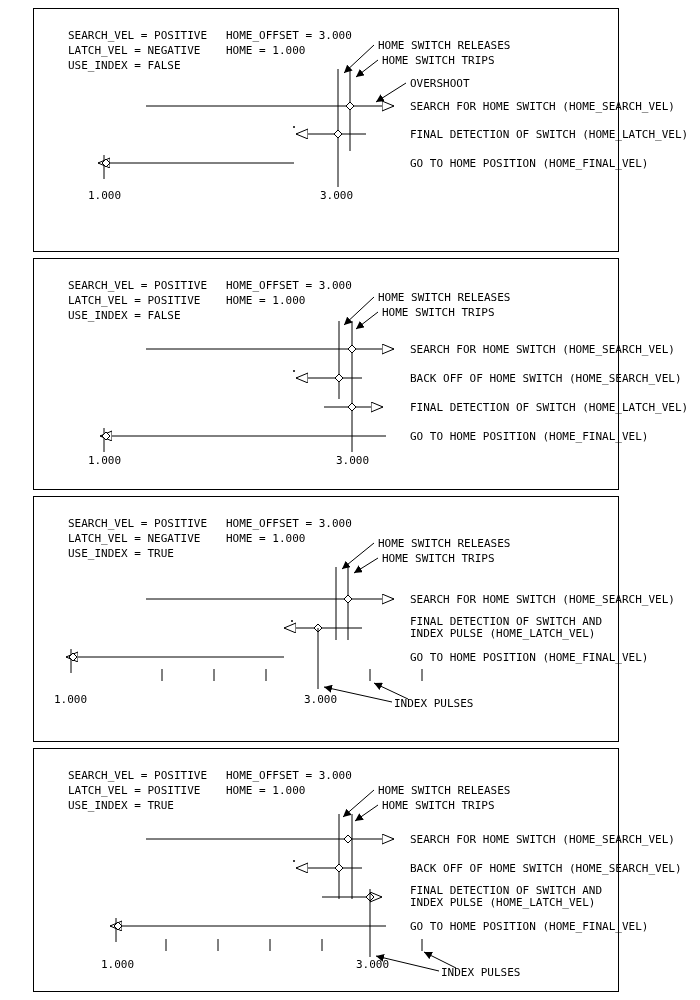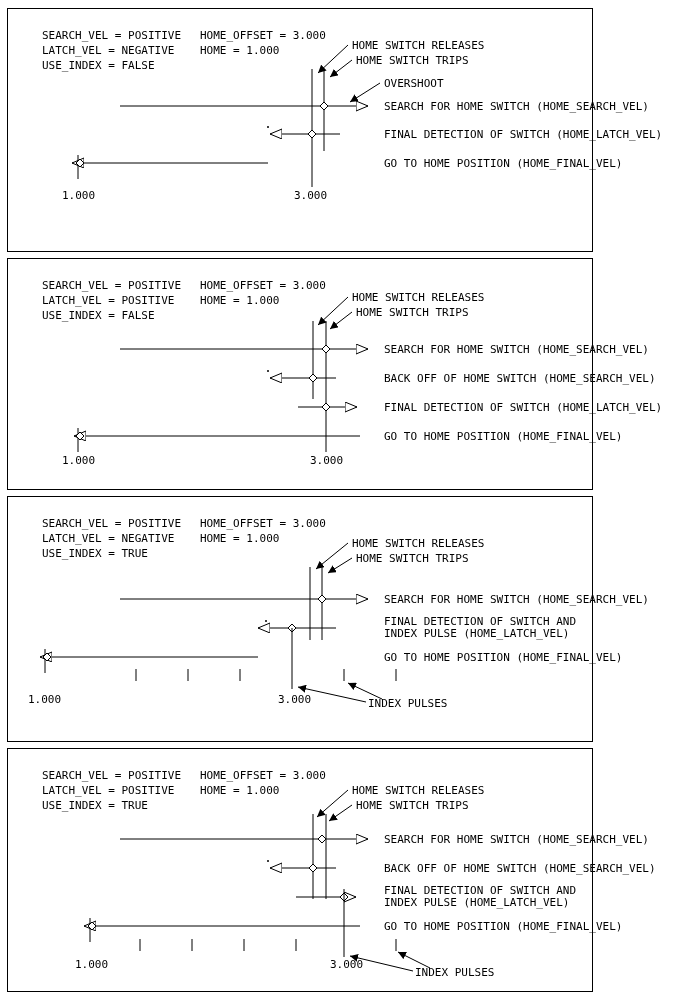--- a/index.html
+++ b/index.html
@@ -7,20 +7,21 @@
   body {
     width: 700px; height: 1000px;
     background: #ffffff;
     font-family: "DejaVu Sans Mono", monospace;
   }
   .page {
     width: 600px; height: 1000px;
     padding: 8px 7px;
     display: flex; flex-direction: column; gap: 6px;
     background: #ffffff;
+    margin-left: 26px;
   }
   .panel { border: 1px solid #000; background: #fff; }
   .panel svg { display: block; }
   svg text {
     font-family: "DejaVu Sans Mono", monospace;
     font-size: 11px;
     fill: #000;
     white-space: pre;
   }
   .ln { stroke: #000; stroke-width: 1; fill: none; }

